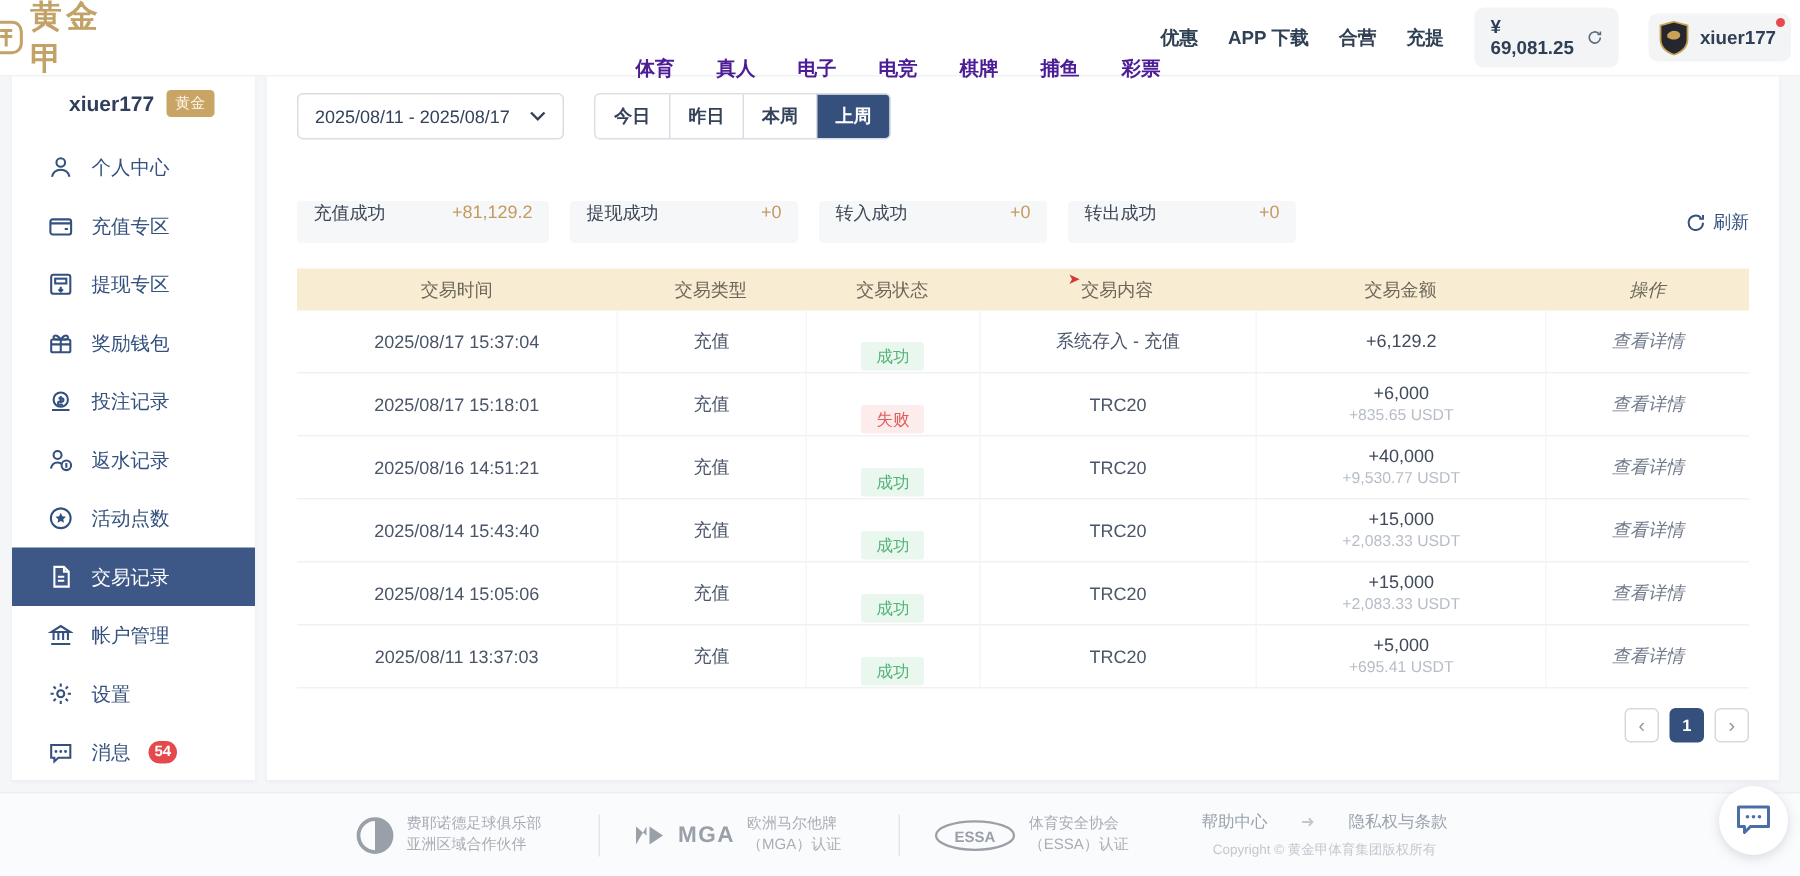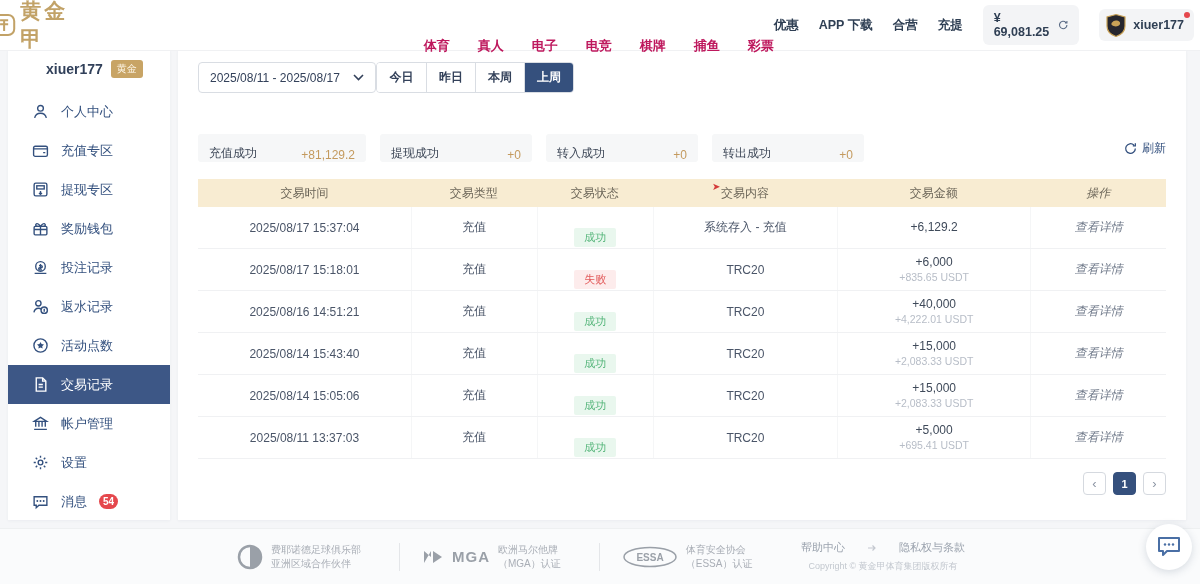--- a/index.html
+++ b/index.html
@@ -6,21 +6,21 @@
   html,body { width:1200px; height:584px; overflow:hidden; background:#f5f6f8;
     font-family:"Liberation Sans","DejaVu Sans",sans-serif; }
 
   
   .topbar { position:absolute; left:0; top:0; width:1200px; height:50px; background:#fff;
     display:flex; align-items:center; box-shadow:0 1px 0 #f0f1f3; z-index:5; }
   .brand { display:flex; align-items:center; margin-left:-8px; }
   .brand-emblem { width:36px; height:36px; }
   .brand-name { font-size:21px; font-weight:bold; color:#c2a267; letter-spacing:3px; margin-left:4px; }
   .main-nav { display:flex; gap:28px; margin-left:355px; }
-  .main-nav .nav-item { font-size:13px; font-weight:bold; color:#be185d; cursor:pointer; white-space:nowrap;margin-top:42px; }
+  .main-nav .nav-item { font-size:13px; font-weight:bold; color:#4c1d95; cursor:pointer; white-space:nowrap;margin-top:42px; }
   .top-right { display:flex; align-items:center; gap:20px; margin-left:auto; margin-right:6px; }
   .top-link { font-size:12.5px; font-weight:bold; color:#2f3f54; cursor:pointer; white-space:nowrap; }
   .balance-pill { display:flex; align-items:center; gap:7px; background:#f3f4f6; border-radius:6px;
     padding:6px 11px; font-size:12.5px; font-weight:bold; color:#2f3f54; cursor:pointer; }
   .user-pill { display:flex; align-items:center; gap:6px; background:#f3f4f6; border-radius:6px;
     padding:4px 10px 4px 6px; cursor:pointer; position:relative; }
   .user-pill .uname { font-size:12.5px; font-weight:bold; color:#2f3f54; }
   .red-dot { position:absolute; top:3px; right:4px; width:6px; height:6px; border-radius:50%; background:#e5484d; }
 
   
@@ -34,32 +34,32 @@
   .menu-item { display:flex; align-items:center; gap:12px; height:39px; padding-left:24px;
     font-size:13px; color:#33507e; cursor:pointer; }
   .menu-item svg { flex:0 0 17px; }
   .menu-item.active { background:#3d5786; color:#fff; }
   .msg-badge { background:#e5484d; color:#fff; font-size:10px; font-weight:bold; min-width:18px;
     height:15px; line-height:15px; text-align:center; border-radius:8px; padding:0 4px; }
 
   
   .main { position:absolute; left:178px; top:50px; width:1008px; height:470px; background:#fff;
     box-shadow:0 1px 3px rgba(40,60,90,.05); padding:12px 20px 0 20px; }
-  .filter-row { display:flex; align-items:center; gap:0; }
+  .filter-row { display:flex; align-items:center; gap:20px; }
   .date-select { width:178px; height:31px; border:1px solid #d9dde3; border-radius:4px;
     display:flex; align-items:center; justify-content:space-between; padding:0 11px; cursor:pointer; }
   .date-select .date-text { font-size:12px; color:#33415a; }
   .tabs { display:flex; border:1px solid #d9dde3; border-radius:4px; overflow:hidden; height:31px; }
   .tab { width:49px; display:flex; align-items:center; justify-content:center; font-size:12px;
     font-weight:bold; color:#33415a; border-left:1px solid #d9dde3; cursor:pointer; background:#fff; }
   .tab:first-child { border-left:none; }
   .tab.active { background:#35507d; color:#fff; }
 
   .summary-row { display:flex; align-items:center; margin-top:41px; gap:14px; }
-  .sum-chip { height:28px; background:#f6f7f8; border-radius:3px; display:flex; align-items:flex-end;
+  .sum-chip { height:28px; background:#f6f7f8; border-radius:3px; display:flex; align-items:flex-start;
     justify-content:space-between; padding:0 11px; width:152px; }
   .sum-chip:first-child { width:168px; }
   .sum-label { font-size:12px; color:#3c4656; }
   .sum-value { font-size:12px; color:#c49a5e; }
   .refresh-btn { margin-left:auto; display:flex; align-items:center; gap:5px; font-size:12px;
     color:#33507e; cursor:pointer; }
 
   
   .table { margin-top:17px; }
   .t-head { display:flex; background:#f8ecd2; height:28px; align-items:center; }
@@ -314,21 +314,21 @@
 
     <div class="t-row">
       <div class="td c1">2025/08/16 14:51:21</div>
       <div class="td c2">充值</div>
       <div class="td c3">
           <span class="badge success">成功</span>
         </div>
       <div class="td c4">TRC20</div>
       <div class="td c5">
           <span class="amt-main">+40,000</span>
-          <span class="amt-sub">+4,222.01 USDT</span>
+          <span class="amt-sub">+9,530.77 USDT</span>
         </div>
       <div class="td c6">
           <span class="action-link">查看详情</span>
         </div>
     </div>
 
     <div class="t-row">
       <div class="td c1">2025/08/14 15:43:40</div>
       <div class="td c2">充值</div>
       <div class="td c3">

